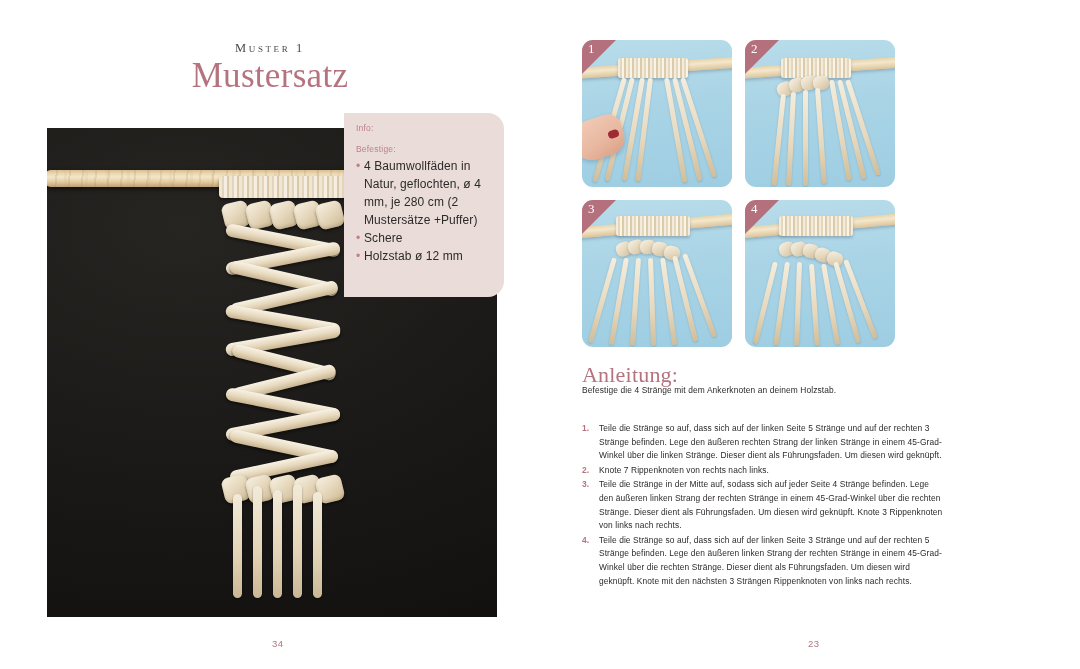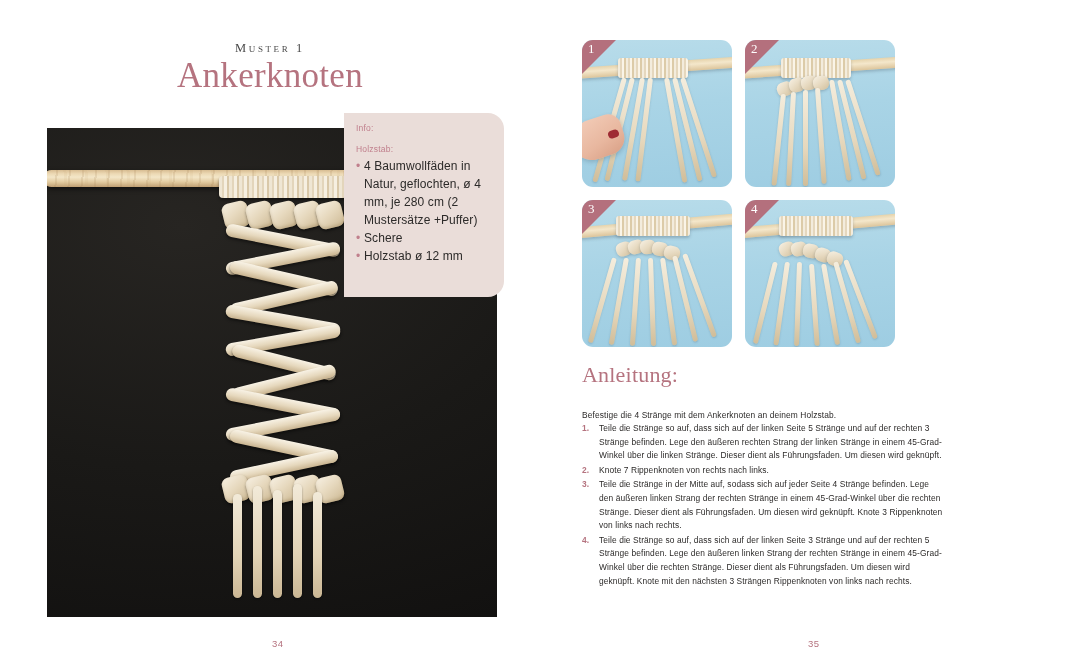--- a/index.html
+++ b/index.html
@@ -304,21 +304,21 @@
     left: 42px;
     top: 362px;
     font-family: "Liberation Serif", serif;
     font-size: 22px;
     color: #b5737f;
     letter-spacing: 0.2px;
   }
   .intro-line {
     position: absolute;
     left: 42px;
-    top: 410px;
+    top: 385px;
     width: 370px;
     font-size: 8.4px;
     color: #2c2a29;
     letter-spacing: 0.12px;
   }
   .steps-list {
     position: absolute;
     left: 42px;
     top: 422px;
     width: 362px;
@@ -346,21 +346,21 @@
   }
 </style>
 </head>
 <body>
 
 <div class="spread">
 
   <div class="page page-left">
 
     <div class="eyebrow">Muster 1</div>
-    <div class="chapter-title">Ankerknoten</div>
+    <div class="chapter-title">Mustersatz</div>
 
     <div class="hero-photo">
       <div class="dowel"></div>
       <div class="braid">
         <div class="band" style="top:8px;"></div>
         <div class="knotrow" style="top:34px;">
           <i style="left:0px;"></i>
             <i style="left:24px;"></i>
             <i style="left:48px;"></i>
             <i style="left:72px;"></i>
@@ -388,21 +388,21 @@
         <div class="fringe" style="left:14px;  height:104px;"></div>
         <div class="fringe" style="left:34px;  height:112px;"></div>
         <div class="fringe" style="left:54px;  height:108px;"></div>
         <div class="fringe" style="left:74px;  height:114px;"></div>
         <div class="fringe" style="left:94px;  height:106px;"></div>
       </div>
     </div>
 
     <div class="info-box">
       <p class="info-label">Info:</p>
-      <p class="material-label">Holzstab:</p>
+      <p class="material-label">Befestige:</p>
       <ul class="material-list">
         <li>4 Baumwollfäden in Natur, geflochten, ø 4 mm, je 280 cm (2 Mustersätze +Puffer)</li>
         <li>Schere</li>
         <li>Holzstab ø 12 mm</li>
       </ul>
     </div>
 
     <div class="folio folio-left">34</div>
   </div>
 
@@ -498,16 +498,16 @@
       <li>
         <span class="num">3.</span>
         <span>Teile die Stränge in der Mitte auf, sodass sich auf jeder Seite 4 Stränge befinden. Lege den äußeren linken Strang der rechten Stränge in einem 45-Grad-Winkel über die rechten Stränge. Dieser dient als Führungsfaden. Um diesen wird geknüpft. Knote 3 Rippenknoten von links nach rechts.</span>
       </li>
       <li>
         <span class="num">4.</span>
         <span>Teile die Stränge so auf, dass sich auf der linken Seite 3 Stränge und auf der rechten 5 Stränge befinden. Lege den äußeren linken Strang der rechten Stränge in einem 45-Grad-Winkel über die rechten Stränge. Dieser dient als Führungsfaden. Um diesen wird geknüpft. Knote mit den nächsten 3 Strängen Rippenknoten von links nach rechts.</span>
       </li>
     </ol>
 
-    <div class="folio folio-right">35</div>
+    <div class="folio folio-right">23</div>
   </div>
 
 </div>
 
 </body></html>

